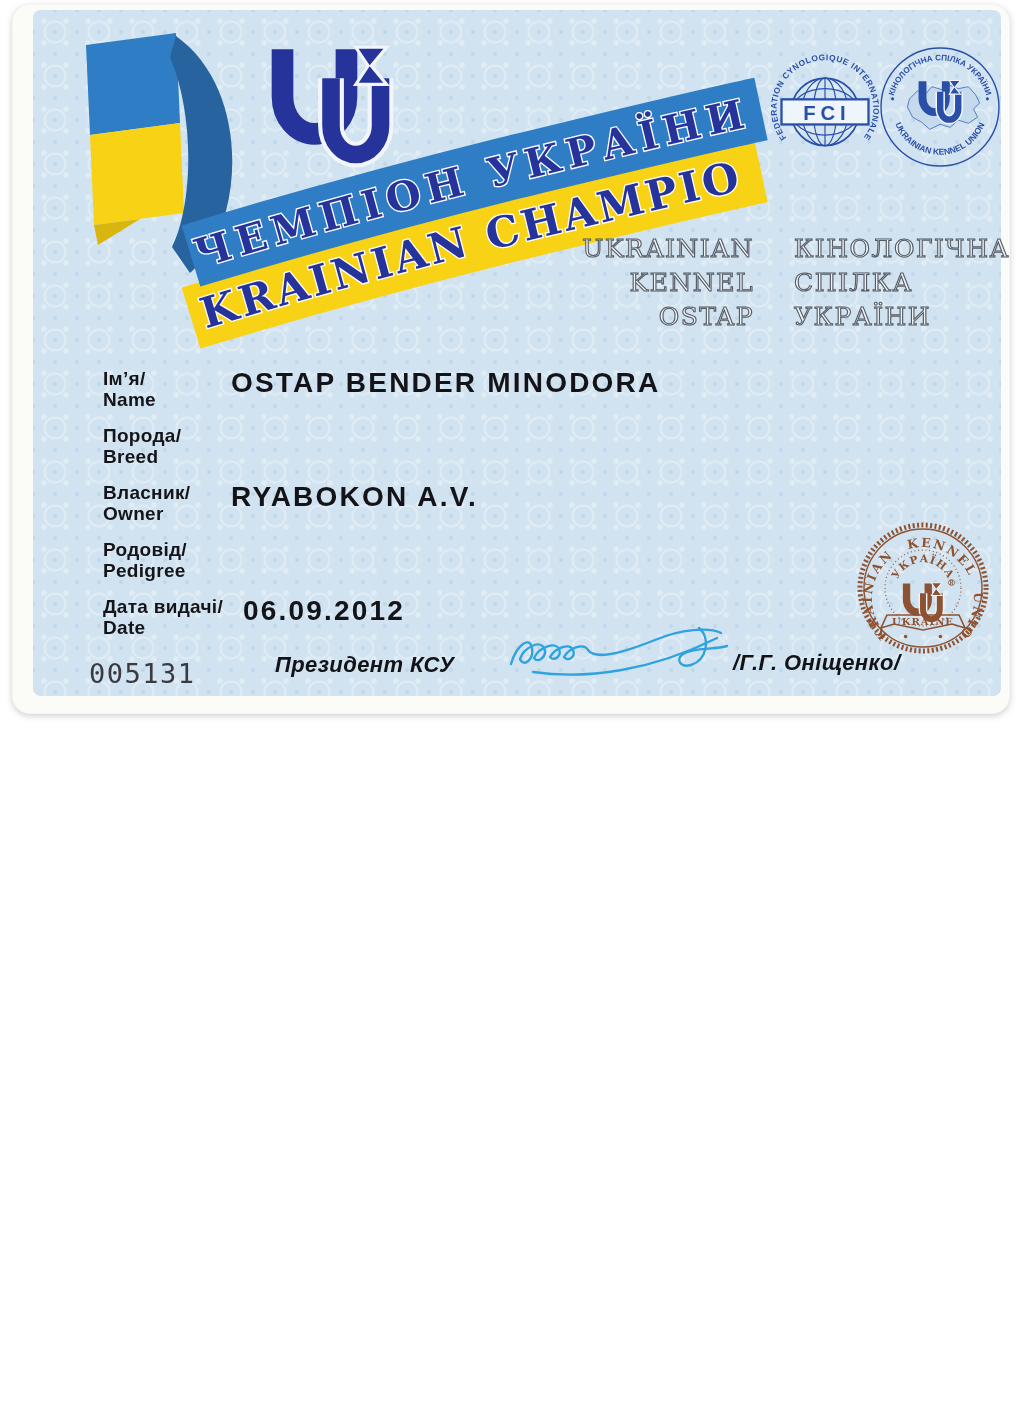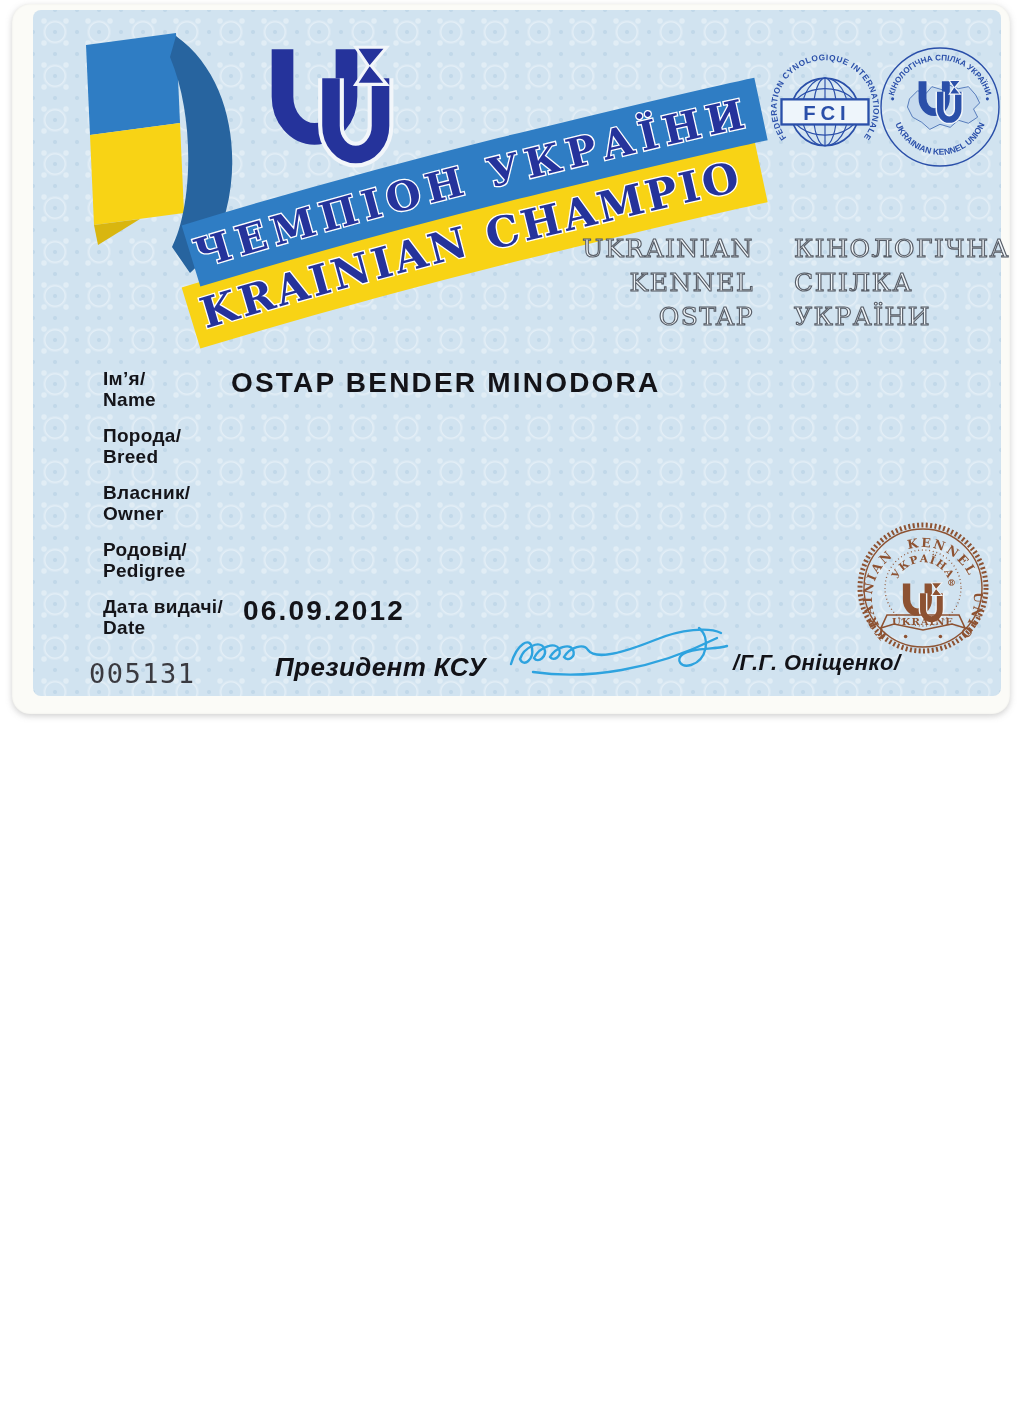--- a/index.html
+++ b/index.html
@@ -52,21 +52,21 @@
   .flabel{font-size:19px;font-weight:700;line-height:21px;color:#141419;letter-spacing:.3px;}
   .fvalue{font-size:28px;font-weight:700;letter-spacing:2.2px;color:#131318;line-height:28px;padding-top:1px;white-space:nowrap;}
   .frow.date .fvalue{padding-left:12px;}
   .serial{
     position:absolute;left:56px;top:648px;
     font-family:"DejaVu Sans Mono", monospace;font-weight:400;font-size:27px;
     color:#3a3a40;letter-spacing:1.5px;
   }
   .sigtitle{
     position:absolute;left:242px;top:642px;
-    font-size:26px;font-weight:700;font-style:italic;color:#121217;letter-spacing:.4px;
+    font-size:22px;font-weight:700;font-style:italic;color:#121217;letter-spacing:.4px;
   }
   .signame{
     position:absolute;left:700px;top:640px;
     font-size:22px;font-weight:700;font-style:italic;color:#121217;letter-spacing:.4px;
   }
   .signature{left:470px;top:606px;}
   .seal{left:820px;top:508px;opacity:.95;}
   .sealText{font-family:"DejaVu Serif", serif;font-weight:700;}
   .fciRingText{font-family:"Liberation Sans", sans-serif;font-weight:700;}
 </style>
@@ -169,20 +169,21 @@
         <div class="flabel">
           <div>Порода/</div>
           <div>Breed</div>
         </div>
       </div>
       <div class="frow">
         <div class="flabel">
           <div>Власник/</div>
           <div>Owner</div>
         </div>
+        <div class="fvalue">RYABOKON A.V.</div>
       </div>
       <div class="frow">
         <div class="flabel">
           <div>Родовід/</div>
           <div>Pedigree</div>
         </div>
       </div>
       <div class="frow date">
         <div class="flabel">
           <div>Дата видачі/</div>

